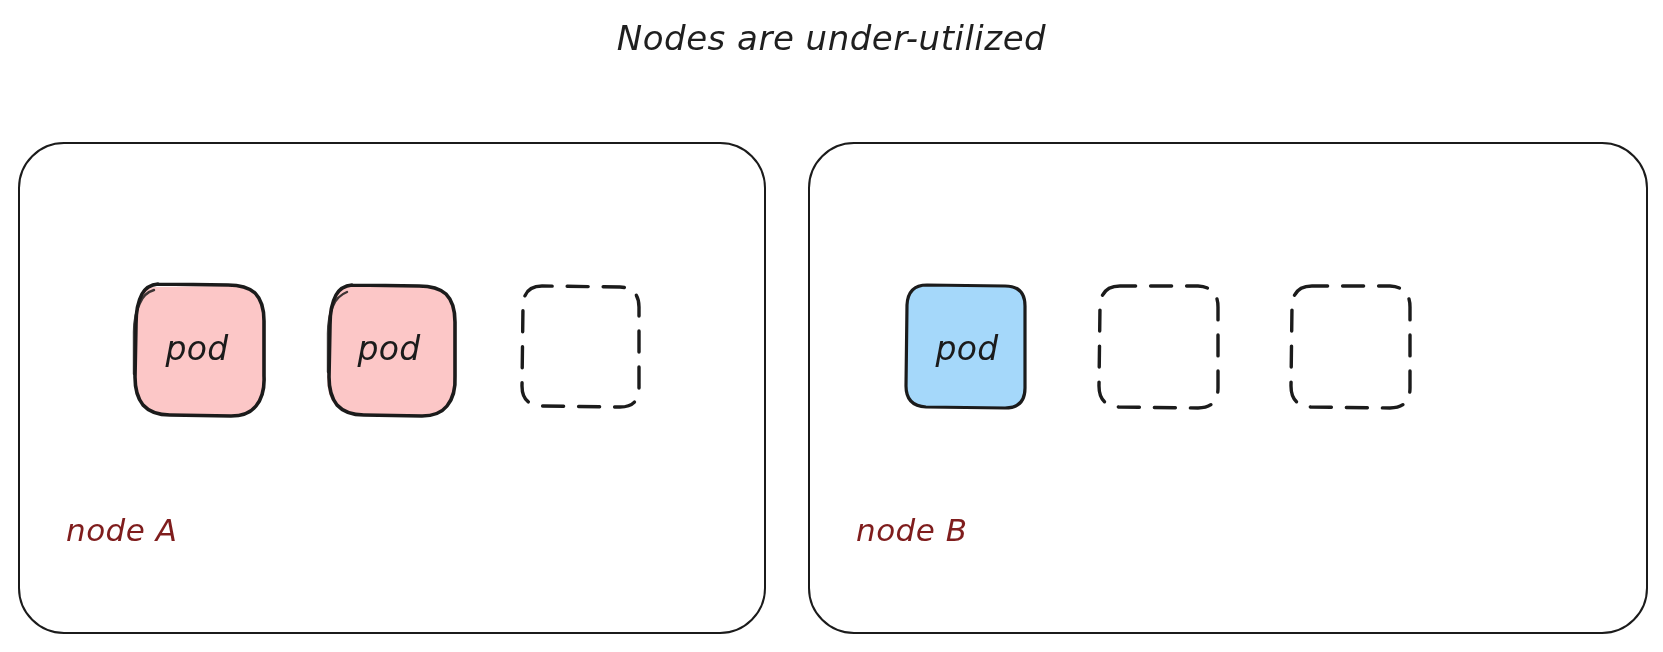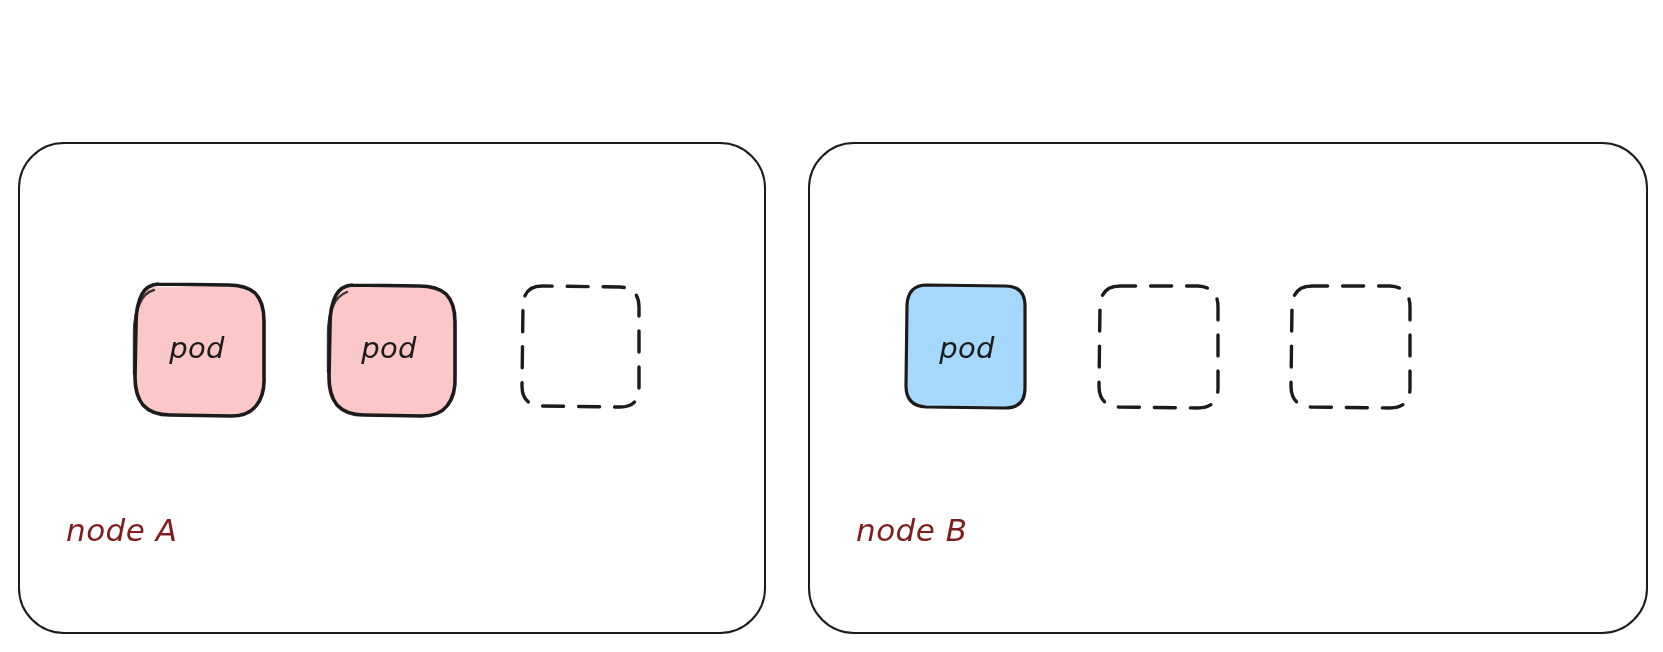--- a/index.html
+++ b/index.html
@@ -85,33 +85,34 @@
   .slot-label {
     position: absolute;
     left: 0;
     top: 0;
     width: 130px;
     height: 132px;
     display: flex;
     align-items: center;
     justify-content: center;
     font-family: "DejaVu Sans", sans-serif;
-    font-size: 29px;
+    font-size: 33px;
     font-style: italic;
     color: #1b1b1b;
     letter-spacing: 0.3px;
     pointer-events: none;
     text-align: right;
   }
 </style>
 </head>
 <body>
 
 <div id="canvas">
 
+  <div class="diagram-title">Nodes are under-utilized</div>
 
   <div class="node" id="node-a">
 
     <div class="slot-row">
 
       <div class="slot" style="left:112px;">
         <svg width="146" height="148" viewBox="0 0 146 148">
           <path d="M31 13 Q22 13 17 22 Q11 33 11 52 L10 104 Q10 122 18 131 Q27 141 45 141
                    L106 142 Q123 142 131 132 Q140 121 139 102 L139 48 Q139 29 130 20
                    Q121 12 103 12 Z" fill="#FCC7C7" stroke="none"></path>

